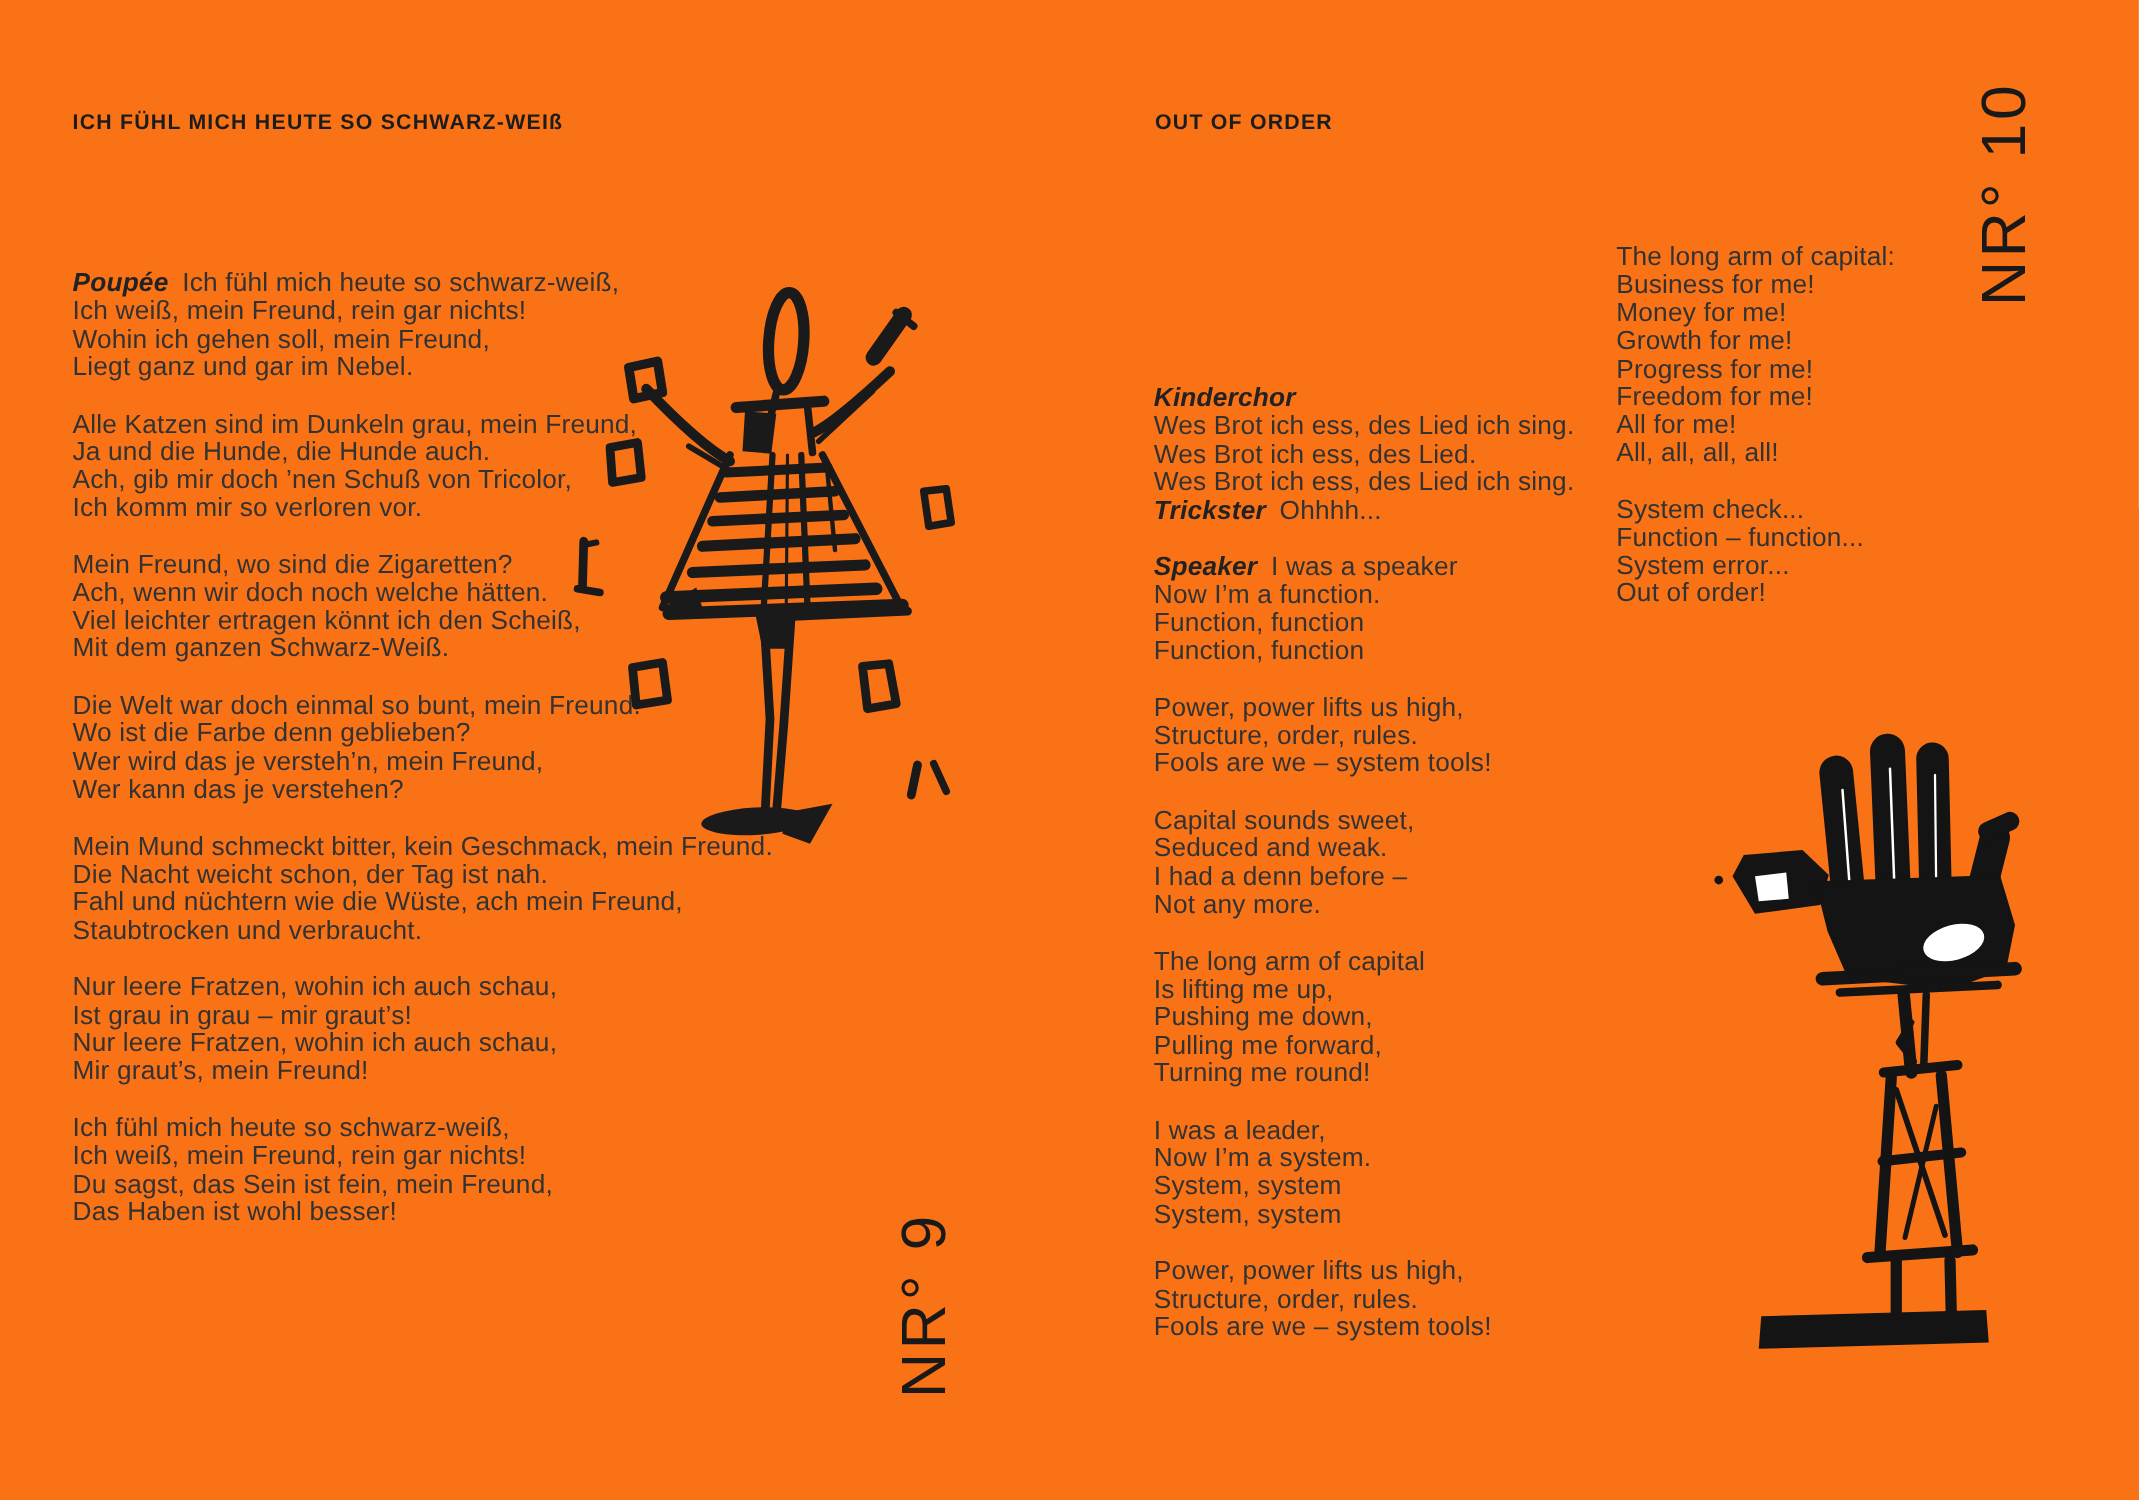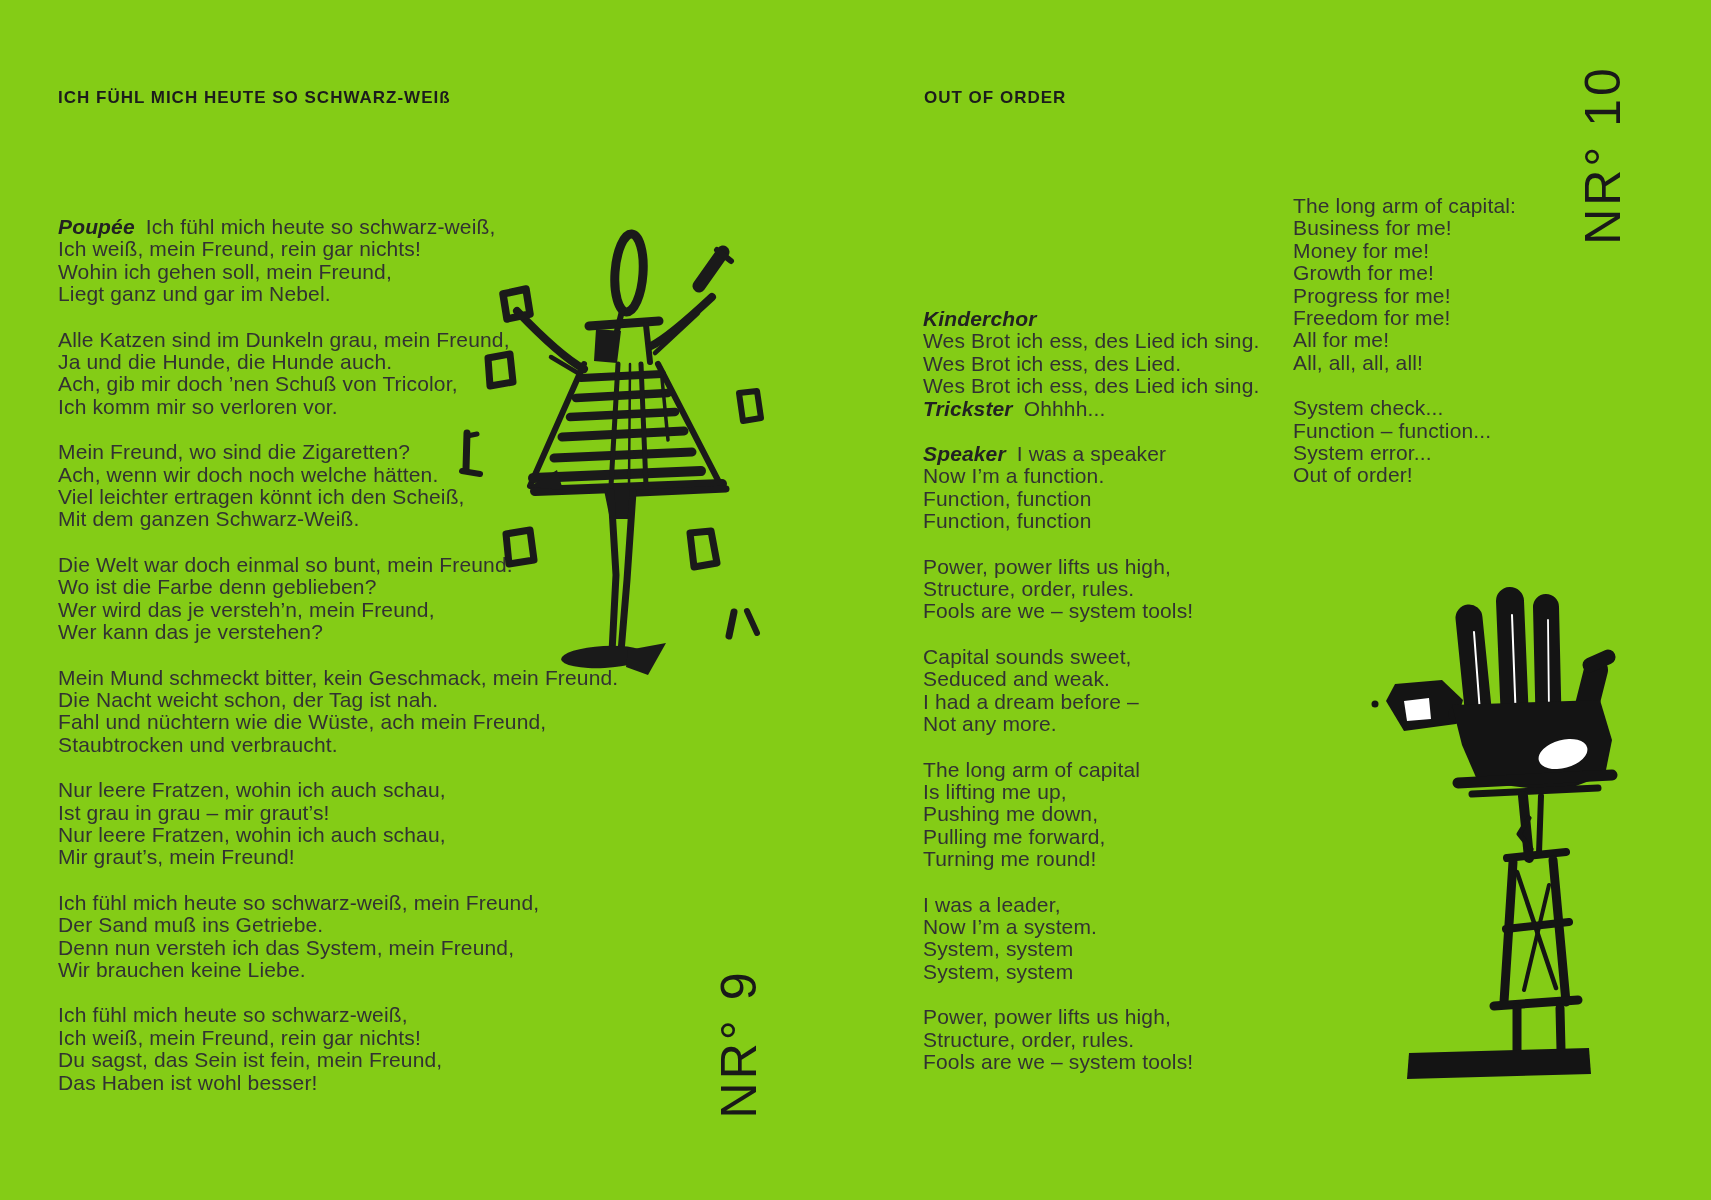--- a/index.html
+++ b/index.html
@@ -2,21 +2,21 @@
 <html lang="de"><head>
 <meta charset="utf-8">
 <style>
   html,body{margin:0;padding:0;}
   body{
     width:1711px;height:1200px;position:relative;overflow:hidden;
     background:#ffffff;
     font-family:"Liberation Sans", sans-serif;
     color:#303030;
   }
-  .sheet{position:absolute;inset:0;background:#84cc16;}
+  .sheet{position:absolute;inset:0;background:#f97316;}
   .page-title{
     position:absolute;
     font-size:17px;font-weight:700;letter-spacing:1px;
     color:#1c1c1c;white-space:nowrap;
   }
   #title-left{left:58px;top:88px;}
   #title-right{left:924px;top:88px;}
   .col{
     position:absolute;
     font-size:21px;line-height:22.4px;letter-spacing:0.15px;
@@ -48,29 +48,28 @@
 
   <div class="page-title" id="title-right">OUT OF ORDER</div>
 
   <div class="col" id="col-left">
       <p class="stanza"><span><em class="speaker">Poupée</em>Ich fühl mich heute so schwarz-weiß,</span><br><span>Ich weiß, mein Freund, rein gar nichts!</span><br><span>Wohin ich gehen soll, mein Freund,</span><br><span>Liegt ganz und gar im Nebel.</span></p>
       <p class="stanza"><span>Alle Katzen sind im Dunkeln grau, mein Freund,</span><br><span>Ja und die Hunde, die Hunde auch.</span><br><span>Ach, gib mir doch ’nen Schuß von Tricolor,</span><br><span>Ich komm mir so verloren vor.</span></p>
       <p class="stanza"><span>Mein Freund, wo sind die Zigaretten?</span><br><span>Ach, wenn wir doch noch welche hätten.</span><br><span>Viel leichter ertragen könnt ich den Scheiß,</span><br><span>Mit dem ganzen Schwarz-Weiß.</span></p>
       <p class="stanza"><span>Die Welt war doch einmal so bunt, mein Freund.</span><br><span>Wo ist die Farbe denn geblieben?</span><br><span>Wer wird das je versteh’n, mein Freund,</span><br><span>Wer kann das je verstehen?</span></p>
       <p class="stanza"><span>Mein Mund schmeckt bitter, kein Geschmack, mein Freund.</span><br><span>Die Nacht weicht schon, der Tag ist nah.</span><br><span>Fahl und nüchtern wie die Wüste, ach mein Freund,</span><br><span>Staubtrocken und verbraucht.</span></p>
       <p class="stanza"><span>Nur leere Fratzen, wohin ich auch schau,</span><br><span>Ist grau in grau – mir graut’s!</span><br><span>Nur leere Fratzen, wohin ich auch schau,</span><br><span>Mir graut’s, mein Freund!</span></p>
-      <p class="stanza"><span>Ich fühl mich heute so schwarz-weiß, mein Freund,</span><br><span>Der Sand muß ins Getriebe.</span><br><span>Denn nun versteh ich das System, mein Freund,</span><br><span>Wir brauchen keine Liebe.</span></p>
       <p class="stanza"><span>Ich fühl mich heute so schwarz-weiß,</span><br><span>Ich weiß, mein Freund, rein gar nichts!</span><br><span>Du sagst, das Sein ist fein, mein Freund,</span><br><span>Das Haben ist wohl besser!</span></p>
     </div>
 
   <div class="col" id="col-mid">
       <p class="stanza"><span><em class="speaker">Kinderchor</em></span><br><span>Wes Brot ich ess, des Lied ich sing.</span><br><span>Wes Brot ich ess, des Lied.</span><br><span>Wes Brot ich ess, des Lied ich sing.</span><br><span><em class="speaker">Trickster</em>Ohhhh...</span></p>
       <p class="stanza"><span><em class="speaker">Speaker</em>I was a speaker</span><br><span>Now I’m a function.</span><br><span>Function, function</span><br><span>Function, function</span></p>
       <p class="stanza"><span>Power, power lifts us high,</span><br><span>Structure, order, rules.</span><br><span>Fools are we – system tools!</span></p>
-      <p class="stanza"><span>Capital sounds sweet,</span><br><span>Seduced and weak.</span><br><span>I had a dream before –</span><br><span>Not any more.</span></p>
+      <p class="stanza"><span>Capital sounds sweet,</span><br><span>Seduced and weak.</span><br><span>I had a denn before –</span><br><span>Not any more.</span></p>
       <p class="stanza"><span>The long arm of capital</span><br><span>Is lifting me up,</span><br><span>Pushing me down,</span><br><span>Pulling me forward,</span><br><span>Turning me round!</span></p>
       <p class="stanza"><span>I was a leader,</span><br><span>Now I’m a system.</span><br><span>System, system</span><br><span>System, system</span></p>
       <p class="stanza"><span>Power, power lifts us high,</span><br><span>Structure, order, rules.</span><br><span>Fools are we – system tools!</span></p>
     </div>
 
   <div class="col" id="col-right">
       <p class="stanza"><span>The long arm of capital:</span><br><span>Business for me!</span><br><span>Money for me!</span><br><span>Growth for me!</span><br><span>Progress for me!</span><br><span>Freedom for me!</span><br><span>All for me!</span><br><span>All, all, all, all!</span></p>
       <p class="stanza"><span>System check...</span><br><span>Function – function...</span><br><span>System error...</span><br><span>Out of order!</span></p>
     </div>
 

